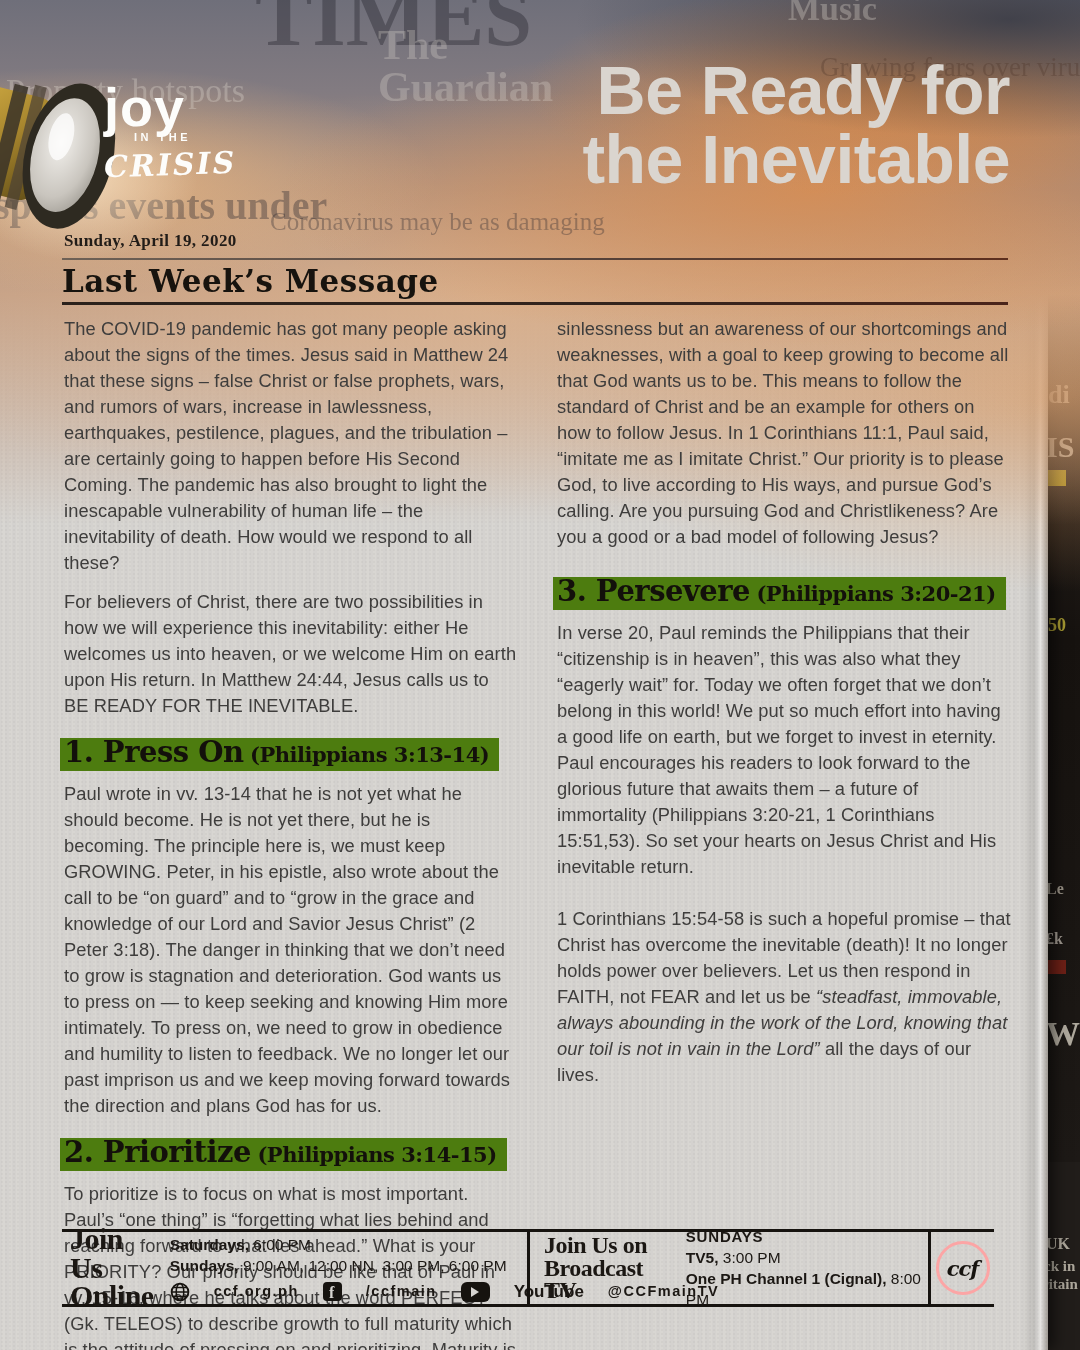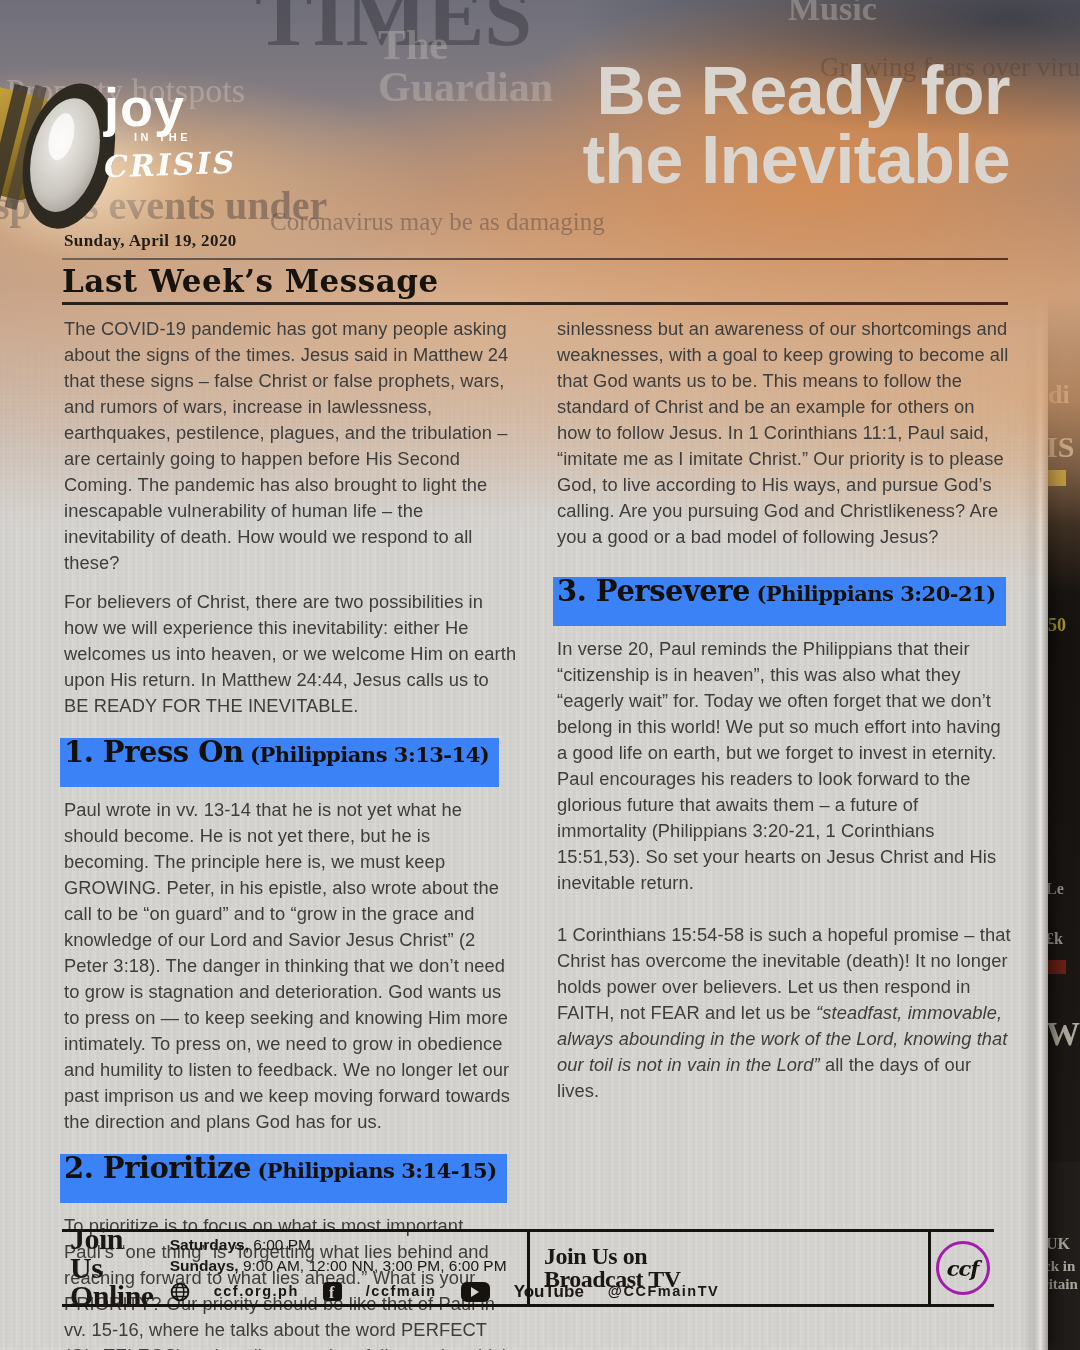--- a/index.html
+++ b/index.html
@@ -59,21 +59,21 @@
     font-family:"DejaVu Serif",serif;font-weight:800;font-size:31px;letter-spacing:.5px;color:#17130e;}
   .rule-b{position:absolute;left:62px;top:302px;width:946px;height:3px;z-index:4;
     background:linear-gradient(90deg,#2a211b 0%,#33241d 60%,#4a241a 100%);}
   
   .col{position:absolute;top:316px;width:454px;z-index:4;color:#3e3d3c;
     font-size:18.3px;line-height:26px;letter-spacing:.1px;}
   .col-left{left:64px;}
   .col-right{left:557px;}
   .col p{margin:0 0 13px 0;}
   .gap-top{margin-top:26px !important;}
-  .hl-head{display:inline-block;background:#3b82f6;padding:0 10px 20px 4px;margin:6px 0 10px -4px;
+  .hl-head{display:inline-block;background:#4d7c0f;padding:0 10px 4px 4px;margin:6px 0 10px -4px;
     font-family:"DejaVu Serif",serif;font-weight:800;color:#13100b;line-height:1.0;}
   .hl-main{font-size:29px;letter-spacing:-.5px;}
   .hl-ref{font-size:21px;letter-spacing:-.5px;}
   .ital{font-style:italic;}
   
   .footer{position:absolute;left:62px;top:1229px;width:932px;height:72px;z-index:4;
     border-top:3px solid #16130f;border-bottom:3px solid #16130f;
     display:flex;align-items:center;color:#1b1713;}
   .f-sec{height:100%;display:flex;align-items:center;box-sizing:border-box;}
   .f-online{width:465px;padding-left:8px;}
@@ -84,21 +84,21 @@
   .f-info{margin-left:16px;font-size:15.5px;line-height:21px;}
   .f-info b{font-weight:800;}
   .f-links{display:flex;align-items:center;gap:10px;margin-top:5px;font-weight:800;letter-spacing:1.5px;font-size:14.5px;}
   .f-links .grp{display:flex;align-items:center;gap:24px;margin-right:14px;}
   .fb-icon{width:19px;height:19px;background:#16130f;border-radius:4px;color:#d7d5d1;
     font-family:"Liberation Serif",serif;font-weight:800;font-size:16px;display:flex;align-items:flex-end;justify-content:center;line-height:1;}
   .yt-badge{width:29px;height:20px;background:#16130f;border-radius:6px;display:flex;align-items:center;justify-content:center;}
   .yt-tri{width:0;height:0;border-left:8px solid #d7d5d1;border-top:5px solid transparent;border-bottom:5px solid transparent;}
   .yt-word{font-weight:800;letter-spacing:0;font-size:17px;}
   .f-day{font-weight:800;font-size:15px;letter-spacing:.8px;}
-  .ccf-circle{width:48px;height:48px;border:3px solid #a21caf;border-radius:50%;
+  .ccf-circle{width:48px;height:48px;border:3px solid #fca5a5;border-radius:50%;
     display:flex;align-items:center;justify-content:center;
     font-family:"DejaVu Serif",serif;font-style:italic;font-weight:800;font-size:21px;letter-spacing:-1px;color:#16130f;}
 </style>
 </head>
 <body>
 
 <div class="edge-strip">
   <span class="edge-frag" style="left:8px;top:380px;font-size:26px;color:#cfc8ba;">di</span>
   <span class="edge-frag" style="left:6px;top:430px;font-size:30px;color:#d8d2c4;">IS</span>
   <div class="edge-box" style="left:6px;top:470px;width:20px;height:16px;background:#cdb51e;opacity:.8;"></div>
@@ -226,18 +226,23 @@
         </span>
       </div>
     </div>
   </div>
 
   <div class="f-sec f-tv">
     <div class="f-title small">
       <div>Join Us on</div>
       <div>Broadcast TV</div>
     </div>
+    <div class="f-info">
+      <div class="f-day">SUNDAYS</div>
+      <div><b>TV5,</b><span> 3:00 PM</span></div>
+      <div><b>One PH Channel 1 (Cignal),</b><span> 8:00 PM</span></div>
+    </div>
   </div>
 
   <div class="f-sec f-logo">
     <div class="ccf-circle">ccf</div>
   </div>
 </div>
 
 </body></html>

